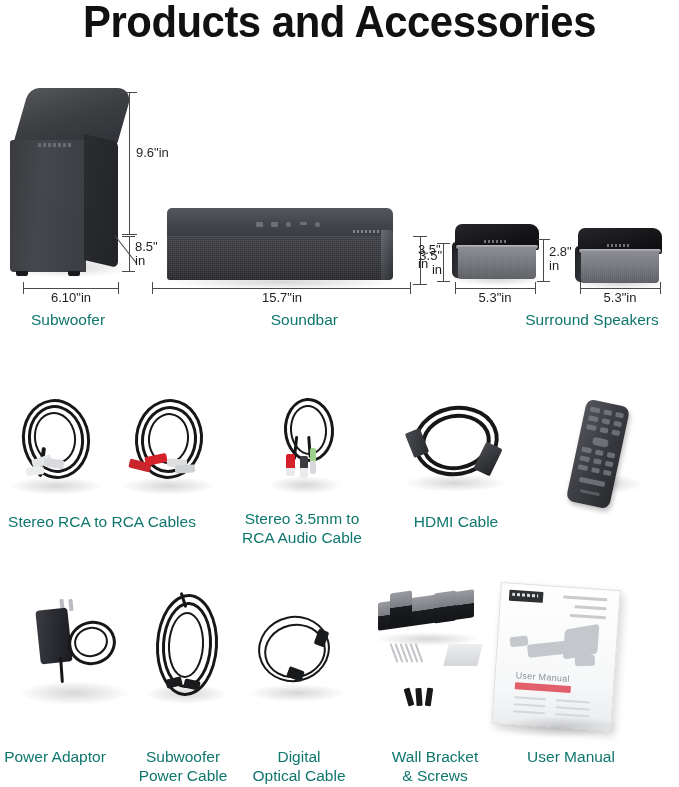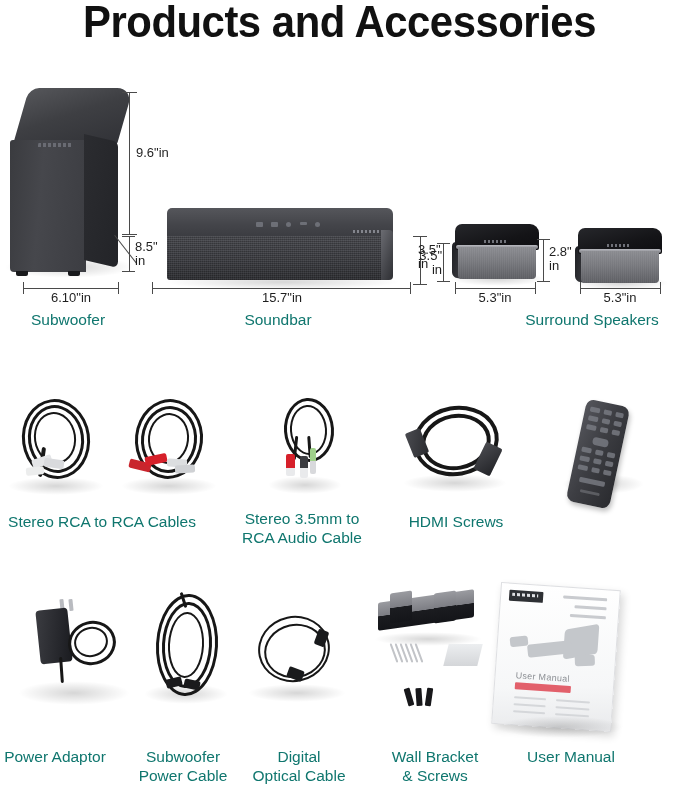--- a/index.html
+++ b/index.html
@@ -206,21 +206,21 @@
   <div class="tick-v" style="left:152px;top:282px;height:12px;"></div>
   <div class="tick-v" style="left:410px;top:282px;height:12px;"></div>
   <div class="dimtxt" style="left:252px;top:291px;width:60px;text-align:center;background:#fff;">15.7"in</div>
 
   <div class="vline" style="left:420px;top:236px;height:48px;"></div>
   <div class="tick-h" style="left:413px;top:236px;width:14px;"></div>
   <div class="tick-h" style="left:413px;top:284px;width:14px;"></div>
   <div class="dimtxt" style="left:418px;top:243px;">3.5"
 in</div>
 
-  <div class="cap" style="left:218px;top:311px;width:120px;">Soundbar</div>
+  <div class="cap" style="left:218px;top:311px;width:120px;text-align:right;">Soundbar</div>
 
   <div class="sp-wrap" style="left:452px;top:224px;">
     <div class="shadow" style="left:-2px;top:48px;width:96px;height:14px;"></div>
     <div class="sp-lsideL"></div>
     <div class="sp-top"></div>
     <div class="sp-ledge"></div>
     <div class="sp-front"></div>
     <div class="sp-logo" style="left:32px;"></div>
   </div>
 
@@ -296,21 +296,21 @@
 RCA Audio Cable</div>
 
   <div class="item" style="left:405px;top:400px;width:100px;height:92px;">
     <div class="shadow" style="left:-2px;top:74px;width:104px;height:18px;"></div>
     <div class="coil" style="left:8px;top:6px;width:78px;height:62px;border-width:4px;transform:rotate(-10deg);"></div>
     <div class="coil" style="left:16px;top:14px;width:62px;height:48px;border-width:4px;transform:rotate(-10deg);"></div>
     <div class="plug" style="left:4px;top:30px;width:16px;height:26px;background:linear-gradient(120deg,#4a4b50,#2a2b2f);border-radius:2px;transform:rotate(-22deg);"></div>
     <div class="plug" style="left:74px;top:44px;width:18px;height:30px;background:linear-gradient(120deg,#4a4b50,#232428);border-radius:2px;transform:rotate(26deg);"></div>
   </div>
 
-  <div class="cap" style="left:395px;top:513px;width:122px;">HDMI Screws</div>
+  <div class="cap" style="left:395px;top:513px;width:122px;">HDMI Cable</div>
 
   <div class="item" style="left:562px;top:400px;width:80px;height:96px;">
     <div class="shadow" style="left:0px;top:74px;width:82px;height:20px;"></div>
     <div class="remote-body" style="left:14px;top:2px;">
       <div class="rbtn" style="left:5px;top:7px;width:10px;height:5px;"></div>
       <div class="rbtn" style="left:19px;top:7px;width:8px;height:5px;"></div>
       <div class="rbtn" style="left:31px;top:7px;width:8px;height:5px;"></div>
       <div class="rbtn" style="left:5px;top:16px;width:10px;height:5px;"></div>
       <div class="rbtn" style="left:19px;top:16px;width:8px;height:5px;"></div>
       <div class="rbtn" style="left:31px;top:16px;width:8px;height:5px;"></div>

